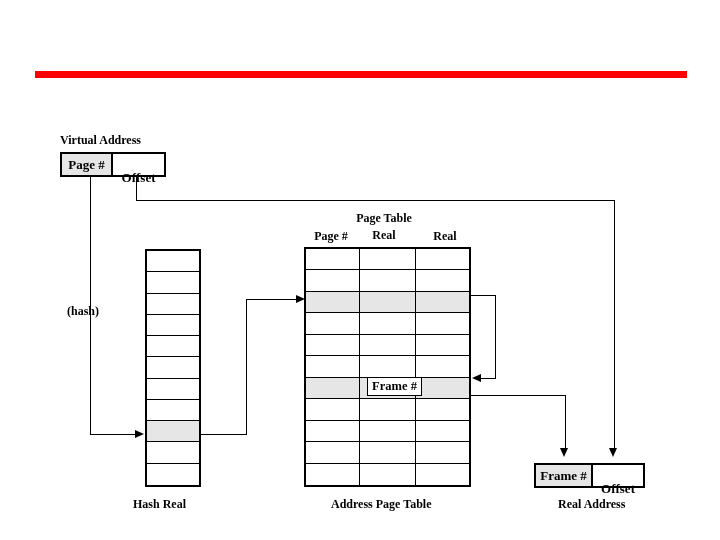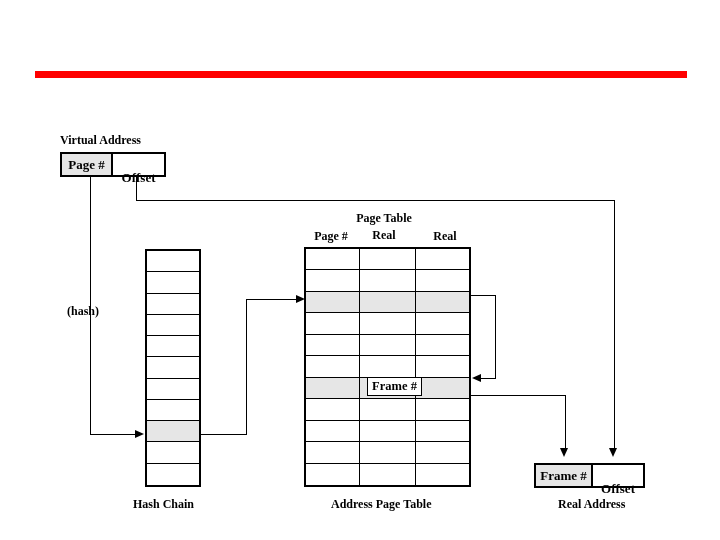--- a/index.html
+++ b/index.html
@@ -201,21 +201,21 @@
       <div class="hash-row" style="height: 21.2727px;"></div>
       <div class="hash-row" style="height: 21.2727px;"></div>
       <div class="hash-row" style="height: 21.2727px;"></div>
       <div class="hash-row" style="height: 21.2727px;"></div>
       <div class="hash-row" style="height: 21.2727px;"></div>
       <div class="hash-row" style="height: 21.2727px;"></div>
       <div class="hash-row shaded" style="height: 21.2727px;"></div>
       <div class="hash-row" style="height: 21.2727px;"></div>
       <div class="hash-row last" style="height: 21.2727px;"></div>
     </div>
-  <div class="lbl" style="left:133px; top:498px;">Hash Chain</div>
+  <div class="lbl" style="left:133px; top:498px;">Hash Real</div>
 
   <div class="hline" style="left:200px; top:434px; width:47px;"></div>
   <div class="vline" style="left:246px; top:299px; height:136px;"></div>
   <div class="hline" style="left:246px; top:299px; width:51px;"></div>
   <div class="arrow right" style="left:296px; top:295px;"></div>
 
   <div class="lbl center" style="left:304px; top:230px; width:54px;">Page #</div>
   <div class="lbl center" style="left:347px; top:212px; width:74px;">Page Table</div>
   <div class="lbl center" style="left:347px; top:229px; width:74px;">Real</div>
   <div class="lbl center" style="left:418px; top:230px; width:54px;">Real</div>

